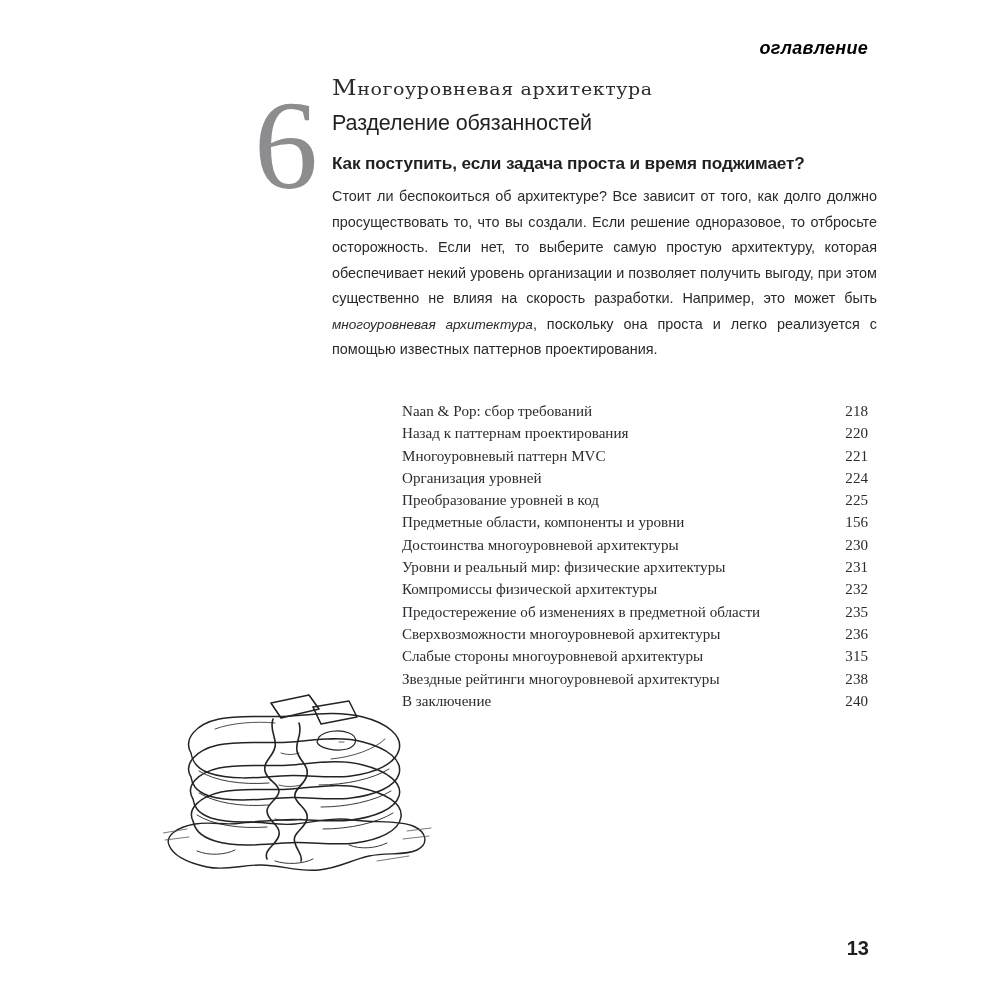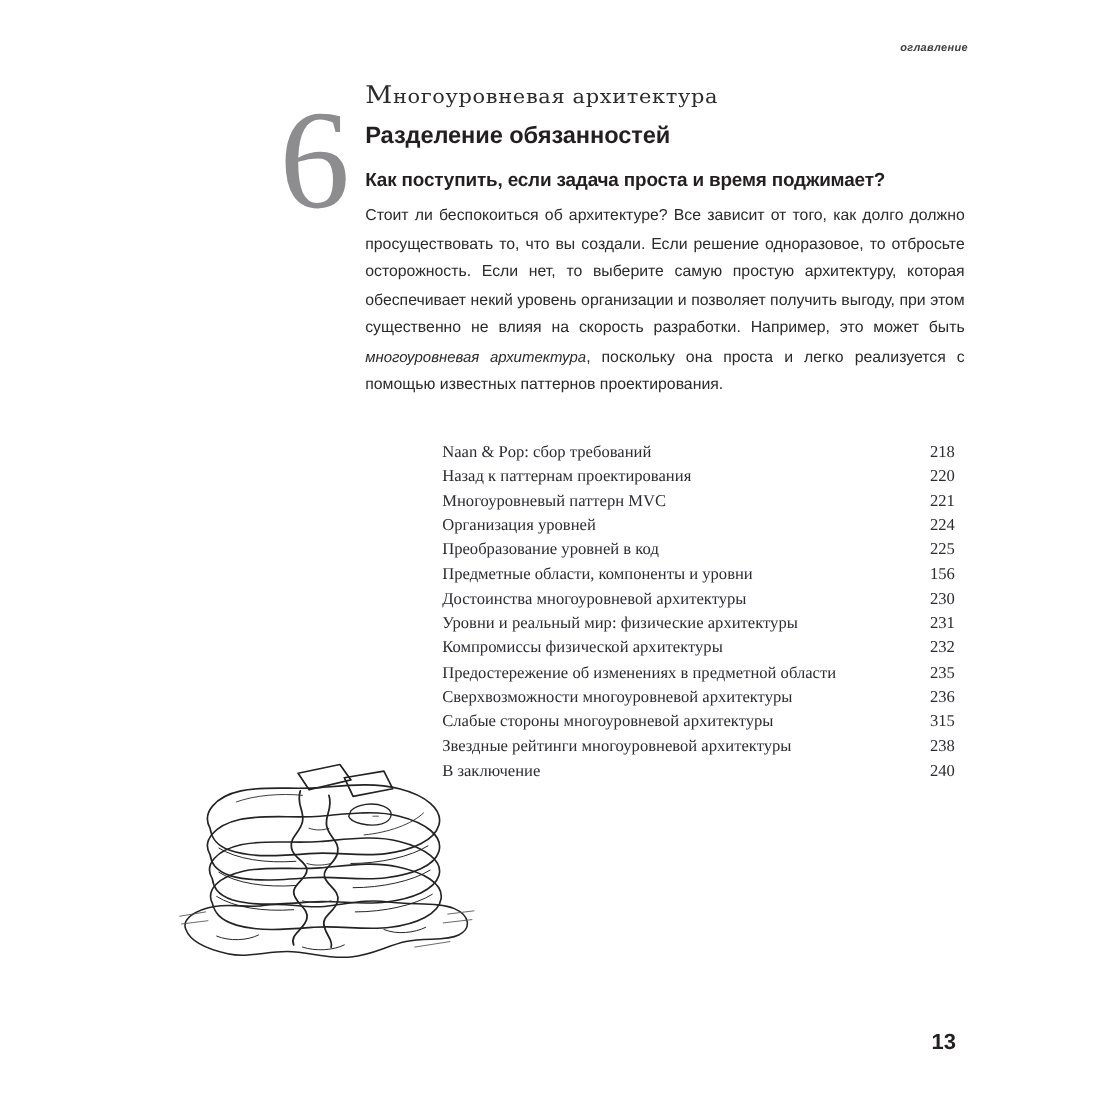--- a/index.html
+++ b/index.html
@@ -14,27 +14,27 @@
     background: #ffffff;
     overflow: hidden;
     font-family: "Liberation Sans", sans-serif;
     color: #1a1a1a;
   }
 
   
   .running-header {
     position: absolute;
     top: 38px;
-    right: 120px;
+    right: 132px;
     font-family: "Liberation Sans", sans-serif;
     font-style: italic;
     font-weight: bold;
-    font-size: 10px;
+    font-size: 18px;
     letter-spacing: 0.3px;
-    color: #404040;
+    color: #000000;
   }
 
   
   .chapter-block {
     position: absolute;
     left: 250px;
     top: 78px;
     width: 630px;
   }
   .chapter-number {
@@ -62,21 +62,21 @@
     transform: scaleY(0.92);
     transform-origin: left top;
     margin: 0 0 11px 0;
   }
   .decor-title .cap {
     font-size: 24px;
     line-height: 0;
   }
   .chapter-heading {
     font-family: "Liberation Sans", sans-serif;
-    font-weight: bold;
+    font-weight: normal;
     font-size: 21.5px;
     color: #231f20;
     margin: 0 0 17px 0;
     letter-spacing: -0.1px;
   }
   .chapter-subheading {
     font-family: "Liberation Sans", sans-serif;
     font-weight: bold;
     font-size: 17.2px;
     color: #231f20;

